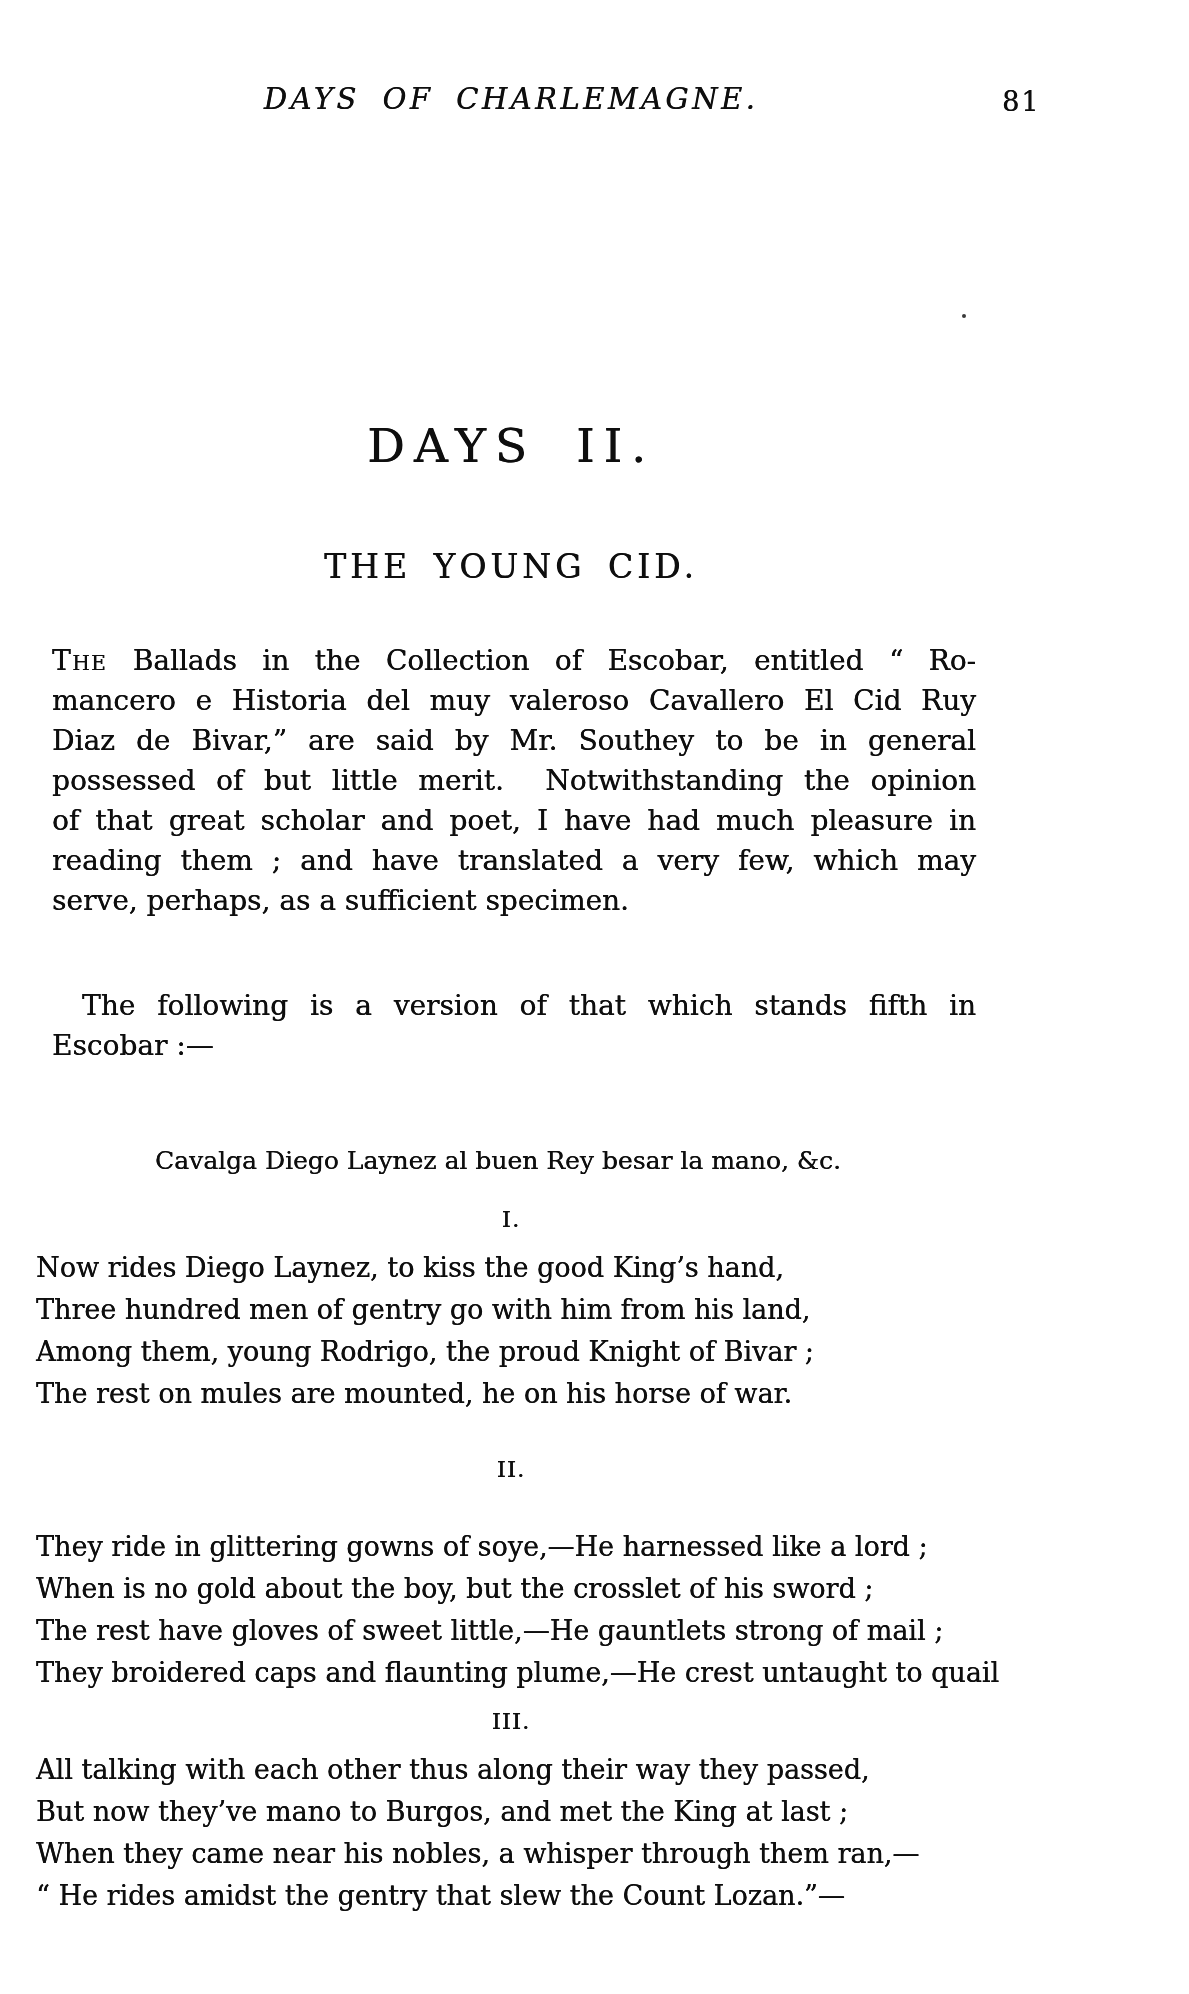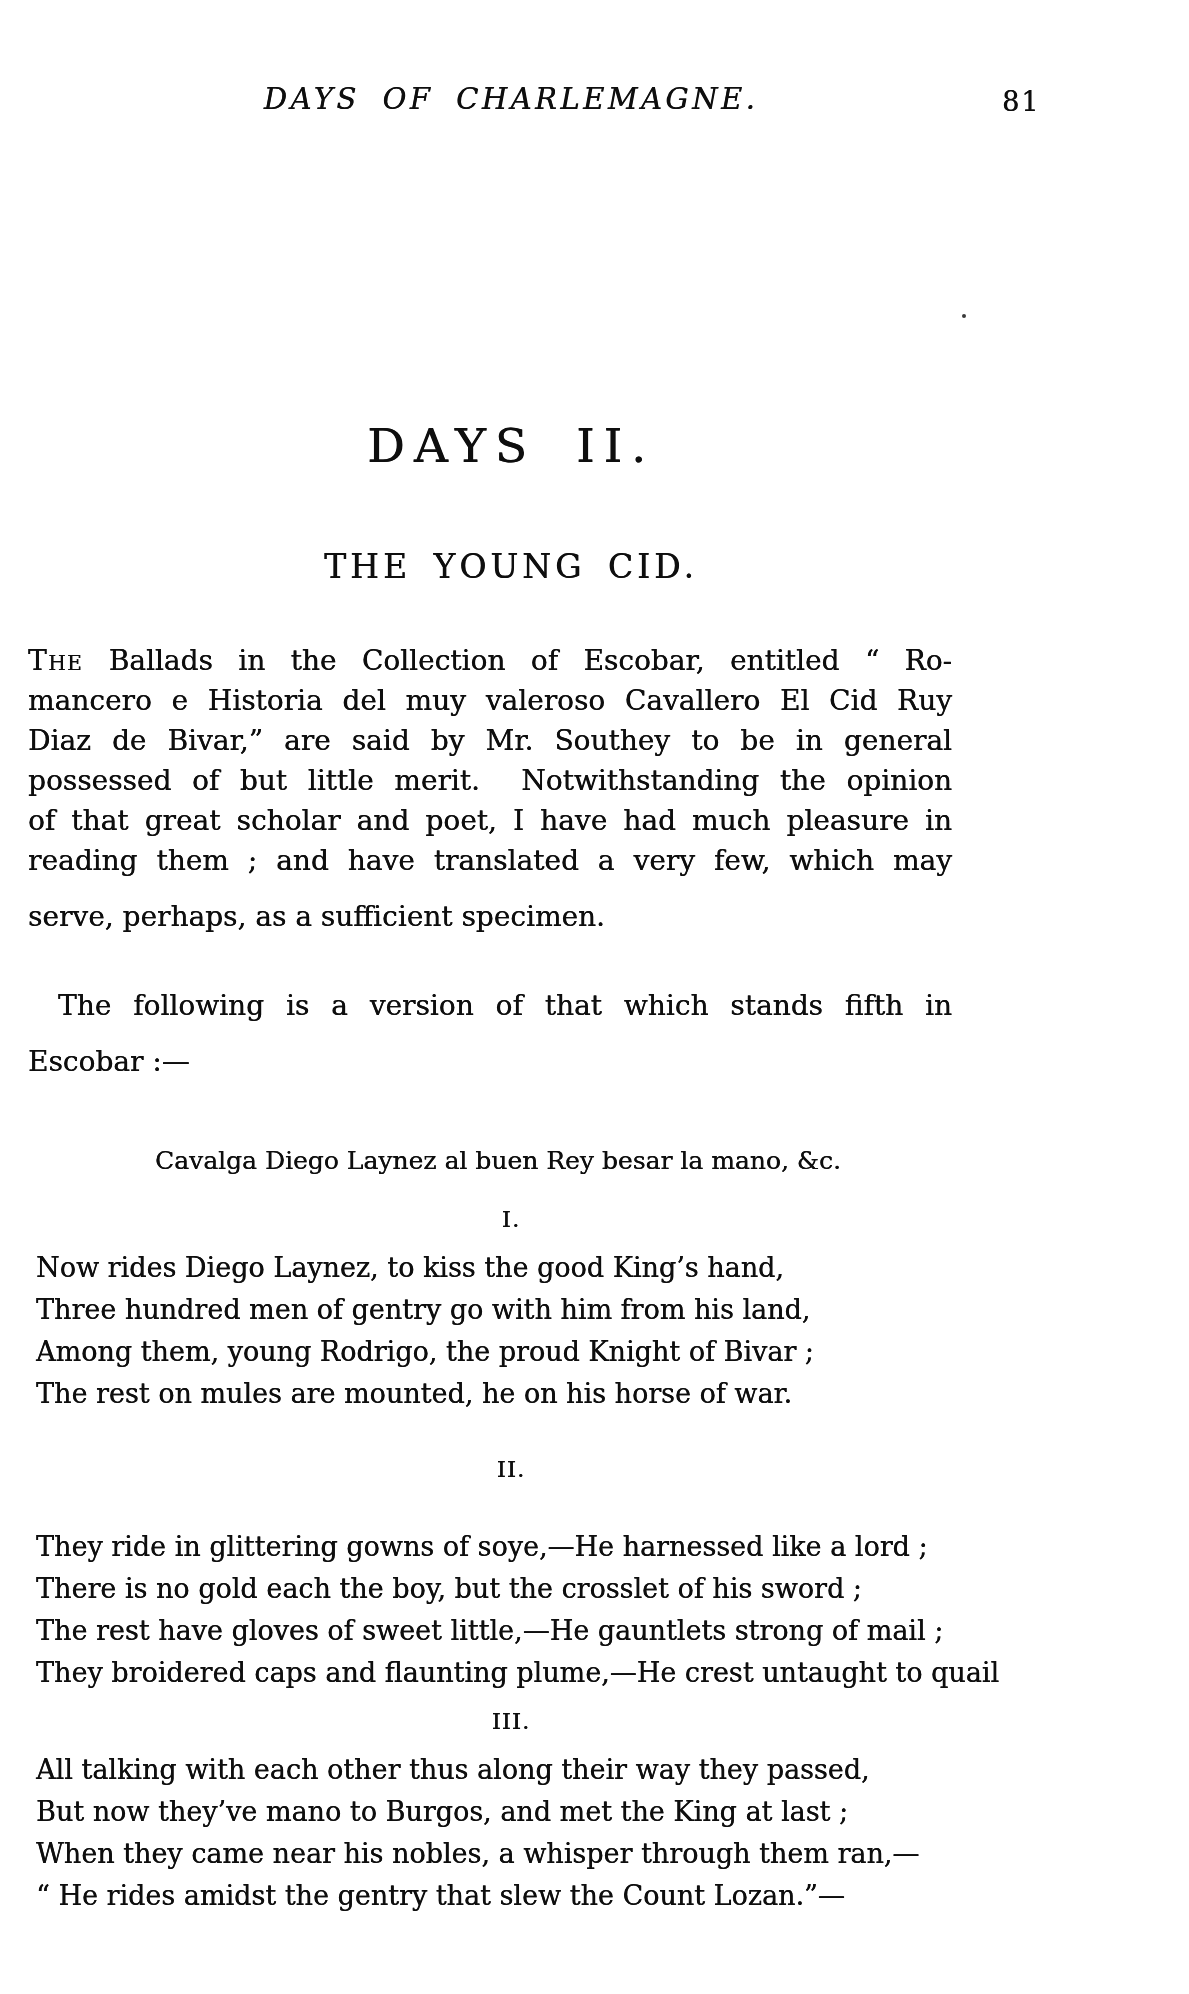--- a/index.html
+++ b/index.html
@@ -36,26 +36,26 @@
     text-shadow:0.5px 0 0 currentColor;
   }
   .chapter-heading {
     position:absolute; top:547px; left:36px; width:950px;
     text-align:center; font-weight:normal;
     font-size:33px; letter-spacing:4px; word-spacing:8px;
     text-shadow:0.4px 0 0 currentColor;
   }
 
   .prose {
-    position:absolute; left:28px; width:924px;
+    position:absolute; left:52px; width:924px;
     font-size:28px; line-height:40px;
     text-shadow:0.3px 0 0 currentColor;
   }
   .prose .pline { text-align:justify; text-align-last:justify; }
-  .prose .pline.last { text-align-last:left;margin-top:16px; }
+  .prose .pline.last { text-align-last:left; }
   .prose .pline.indent { text-indent:30px; }
   .intro-para { top:641px; }
   .second-para { top:986px; }
   .lead { font-variant:small-caps; letter-spacing:1.5px; }
 
   .quote-line {
     position:absolute; top:1146px; left:36px; width:924px;
     text-align:center; font-size:25px;
     text-shadow:0.3px 0 0 currentColor;
   }
@@ -111,21 +111,21 @@
   <div class="stanza stanza-1">
     <div>Now rides Diego Laynez, to kiss the good King’s hand,</div>
     <div>Three hundred men of gentry go with him from his land,</div>
     <div>Among them, young Rodrigo, the proud Knight of Bivar ;</div>
     <div>The rest on mules are mounted, he on his horse of war.</div>
   </div>
 
   <div class="section-numeral num-2">II.</div>
   <div class="stanza stanza-2">
     <div>They ride in glittering gowns of soye,—He harnessed like a lord ;</div>
-    <div>There is no gold each the boy, but the crosslet of his sword ;</div>
+    <div>When is no gold about the boy, but the crosslet of his sword ;</div>
     <div>The rest have gloves of sweet little,—He gauntlets strong of mail ;</div>
     <div>They broidered caps and flaunting plume,—He crest untaught to quail</div>
   </div>
 
   <div class="section-numeral num-3">III.</div>
   <div class="stanza stanza-3">
     <div>All talking with each other thus along their way they passed,</div>
     <div>But now they’ve mano to Burgos, and met the King at last ;</div>
     <div>When they came near his nobles, a whisper through them ran,—</div>
     <div>“ He rides amidst the gentry that slew the Count Lozan.”—</div>

